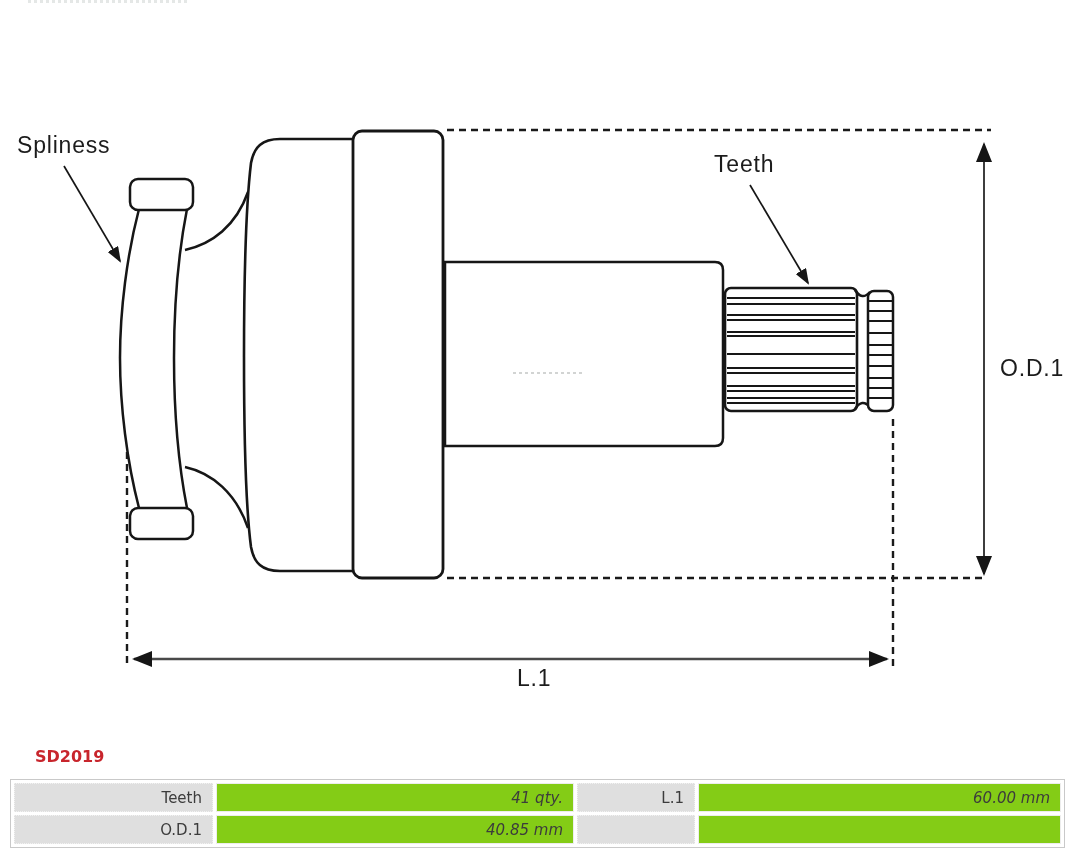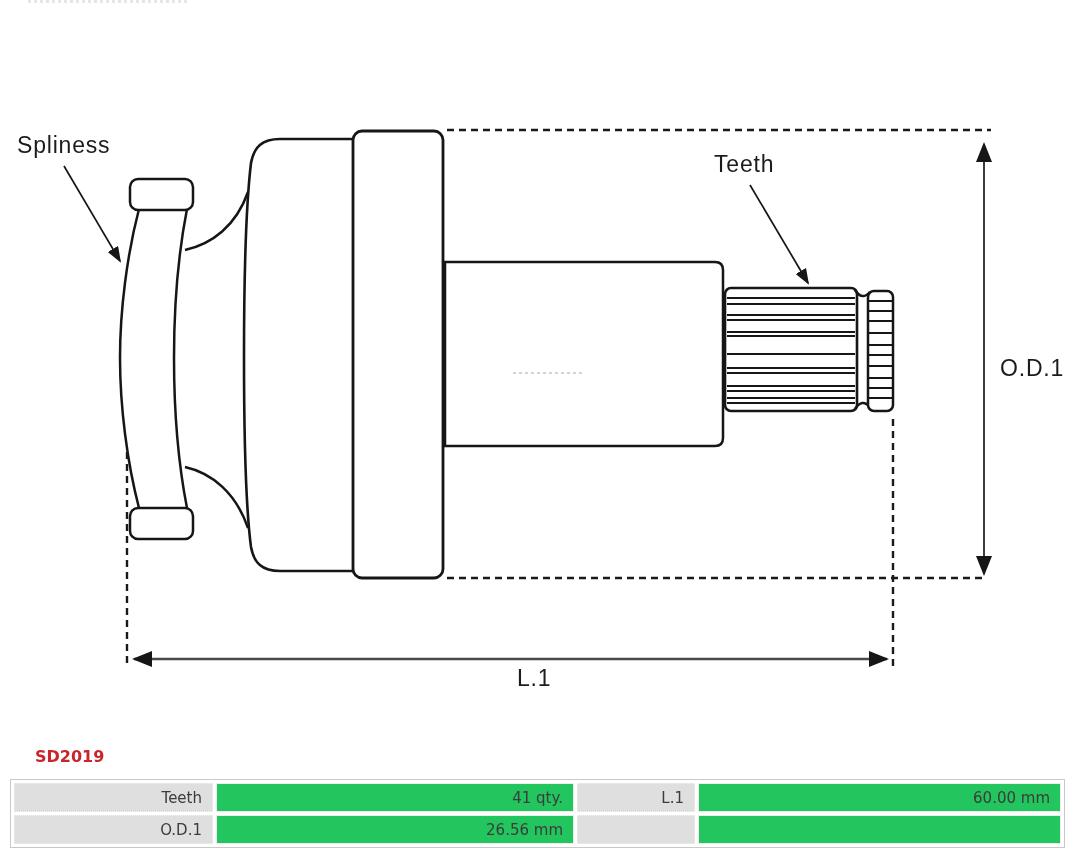--- a/index.html
+++ b/index.html
@@ -32,21 +32,21 @@
     grid-auto-rows:29px;
     gap:3px;
     font-family:"DejaVu Sans","Liberation Sans",sans-serif;
     font-size:15px;color:#3c3c3c;
   }
   .cell{
     display:flex;align-items:center;justify-content:flex-end;
     padding-right:10px;white-space:nowrap;overflow:hidden;
   }
   .cell.label{background:#dfdfdf;border:1px dotted #f2f2f2;}
-  .cell.value{background:#22c55e;border:1px solid #ededed;}
+  .cell.value{background:#84cc16;border:1px solid #ededed;font-style:italic;}
 </style>
 </head>
 <body>
 
 <div id="logo-artifact"></div>
 
 <svg id="drawing" width="1080" height="735" viewBox="0 0 1080 735">
   <defs>
     <marker id="arrBig" markerUnits="userSpaceOnUse" markerWidth="20" markerHeight="16" refX="18" refY="8" orient="auto-start-reverse">
       <path d="M0,0 L20,8 L0,16 Z" fill="#161616"></path>
@@ -132,16 +132,16 @@
 </svg>
 
 <div id="part-number">SD2019</div>
 
 <div id="spec-table">
   <div class="cell label">Teeth</div>
   <div class="cell value">41 qty.</div>
   <div class="cell label">L.1</div>
   <div class="cell value">60.00 mm</div>
   <div class="cell label">O.D.1</div>
-  <div class="cell value">26.56 mm</div>
+  <div class="cell value">40.85 mm</div>
   <div class="cell label"></div>
   <div class="cell value"></div>
 </div>
 
 </body></html>

